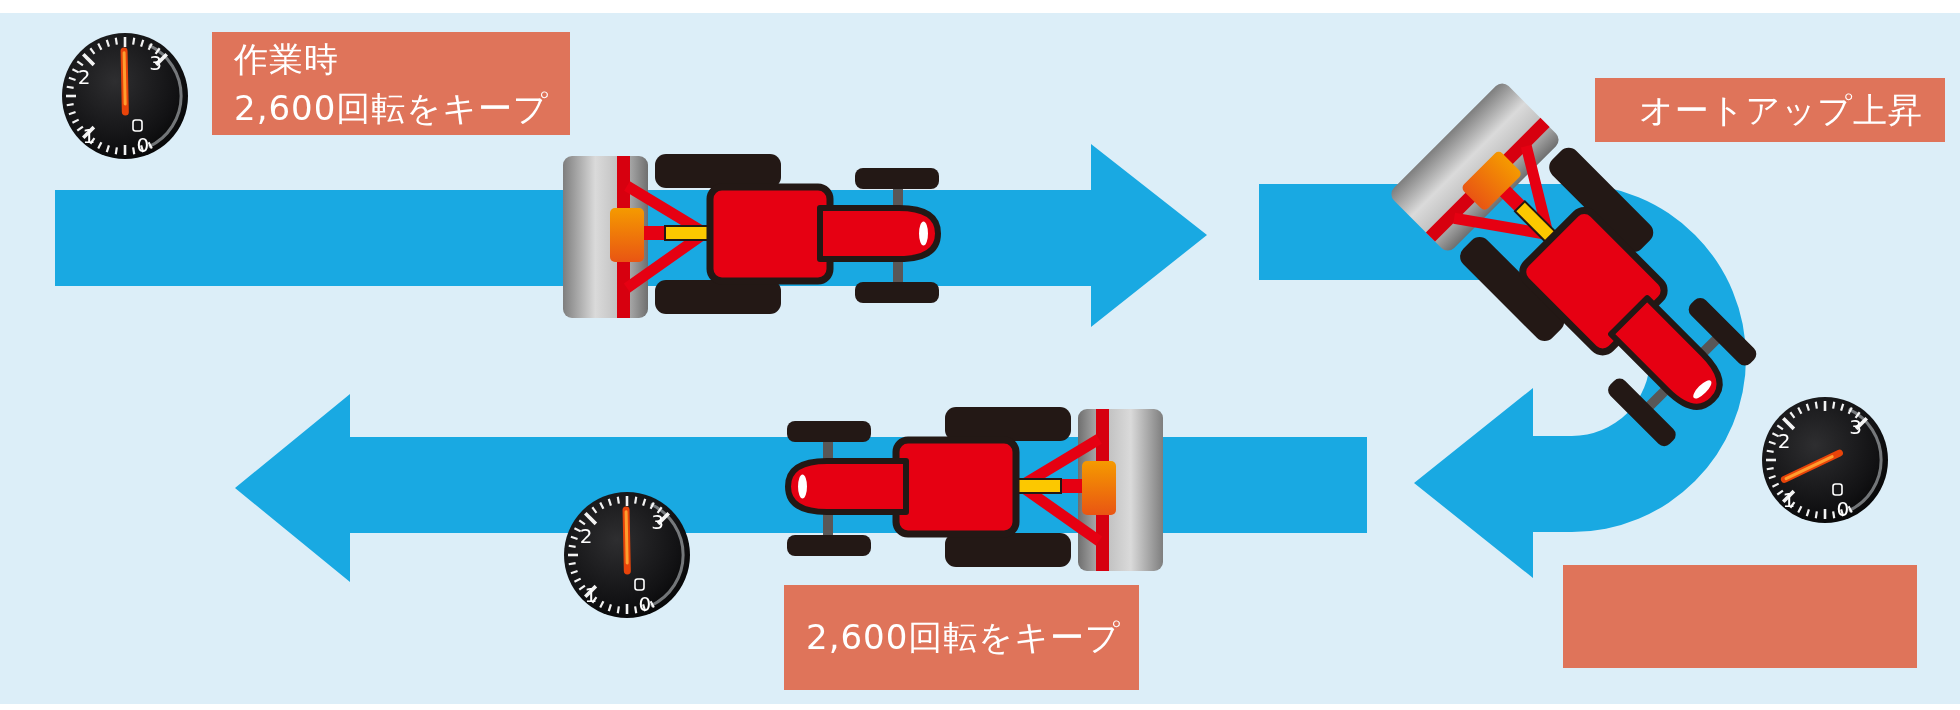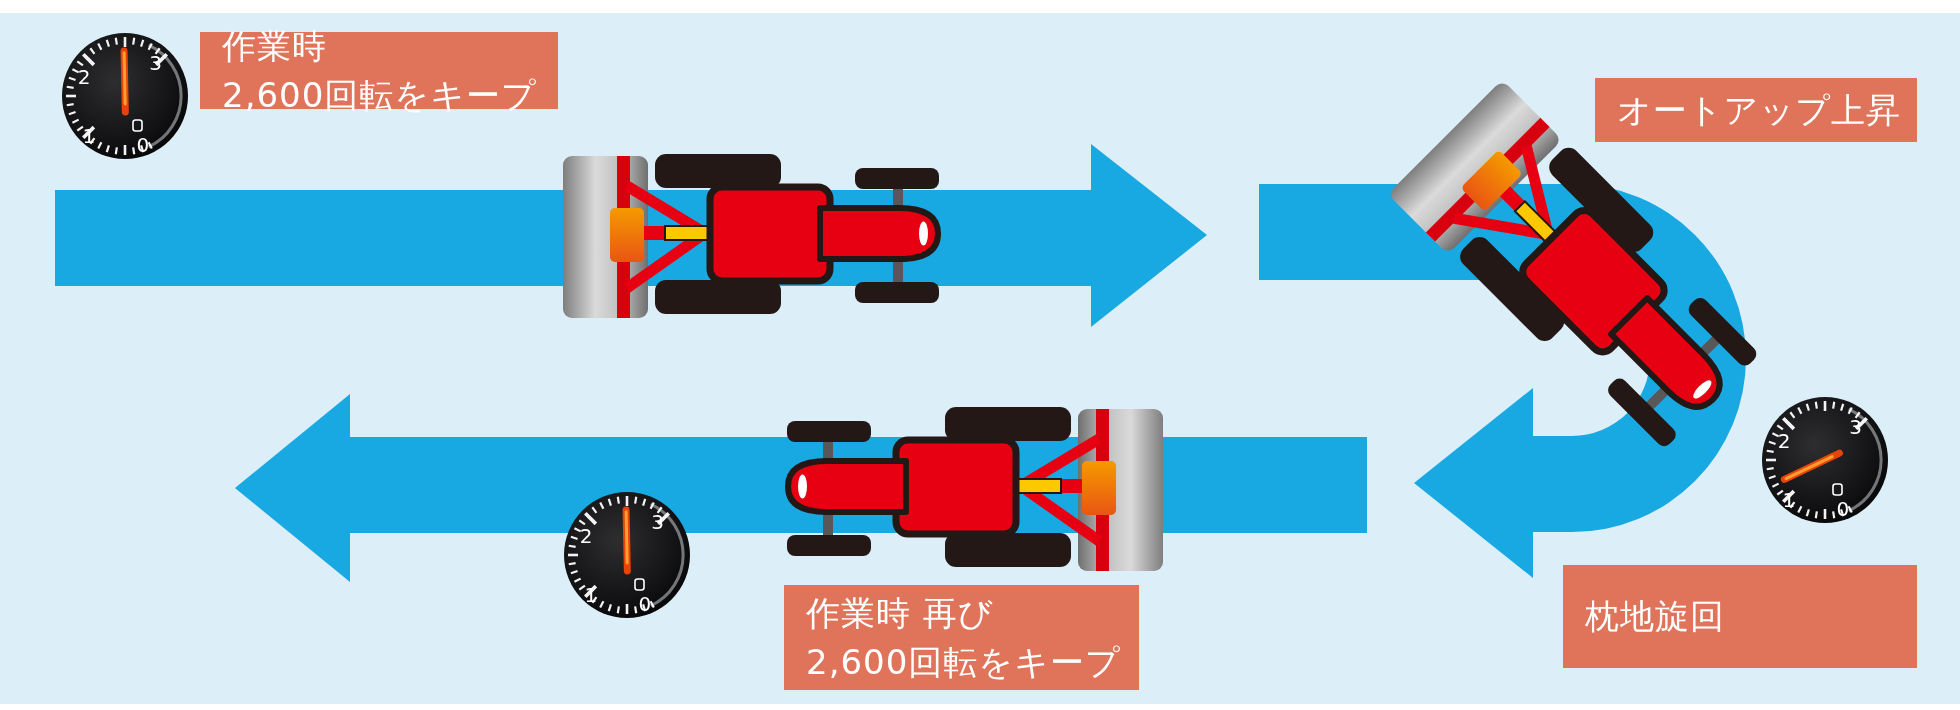--- a/index.html
+++ b/index.html
@@ -176,31 +176,29 @@
         <text x="17.785047452934784" y="48.86401628086723" fill="#ffffff" font-size="20" font-family="&quot;DejaVu Sans&quot;, sans-serif" text-anchor="middle" dominant-baseline="central">0</text>
         <text x="-36.13305274337834" y="40.12982057577929" fill="#ffffff" font-size="20" font-family="&quot;DejaVu Sans&quot;, sans-serif" text-anchor="middle" dominant-baseline="central">1</text>
         <text x="-40.783850416649244" y="-19.01782177833148" fill="#ffffff" font-size="20" font-family="&quot;DejaVu Sans&quot;, sans-serif" text-anchor="middle" dominant-baseline="central">2</text>
         <text x="30.68992620281243" y="-32.910916572862675" fill="#ffffff" font-size="20" font-family="&quot;DejaVu Sans&quot;, sans-serif" text-anchor="middle" dominant-baseline="central">3</text>
         <rect x="8" y="24" width="9" height="11" rx="2.5" fill="none" stroke="#ffffff" stroke-width="1.6"></rect>
         <line x1="0.3350787181337248" y1="15.996490935597528" x2="-0.9424088947510953" y2="-44.990130756368046" stroke="#e8440a" stroke-width="7" stroke-linecap="round"></line>
         <line x1="0.1675393590668624" y1="7.998245467798764" x2="-0.9047125389610515" y2="-43.19052552611332" stroke="#ff9d2e" stroke-width="3" stroke-linecap="round"></line>
       </g>
   </svg>
 
-  <div class="label" style="left:200px;top:32px;width:358px;height:77px;">
+  <div class="label" style="left:212px;top:32px;width:358px;height:103px;">
     <span>作業時</span>
     <span>2,600回転をキープ</span>
   </div>
 
-  <div class="label" style="left:1595px;top:78px;width:322px;height:64px;">
+  <div class="label" style="left:1595px;top:78px;width:350px;height:64px;align-items:flex-end;">
     <span>オートアップ上昇</span>
   </div>
 
   <div class="label" style="left:1563px;top:565px;width:354px;height:103px;">
-    <span>枕地旋回</span>
   </div>
 
 
   <div class="label" style="left:784px;top:585px;width:355px;height:105px;">
-    <span>作業時 再び</span>
     <span>2,600回転をキープ</span>
   </div>
 </div>
 
 </body></html>

